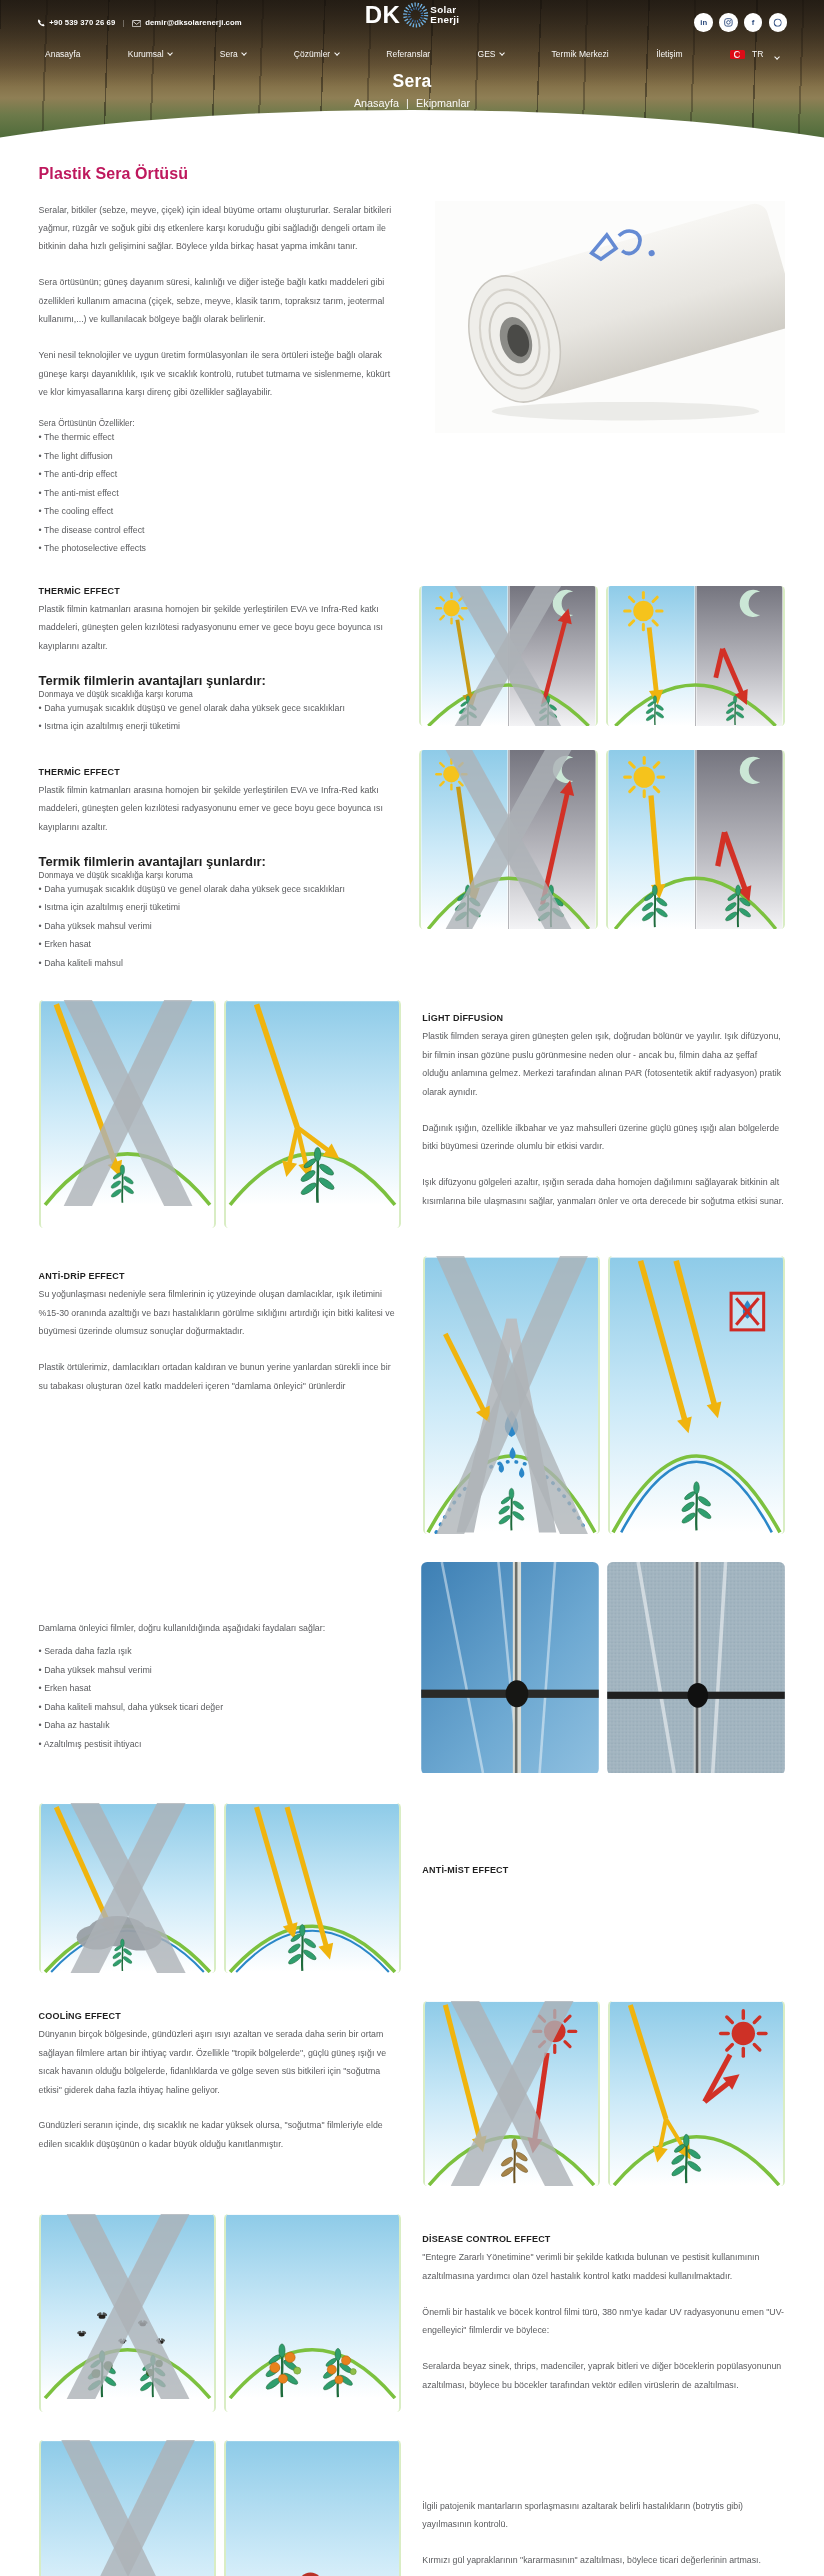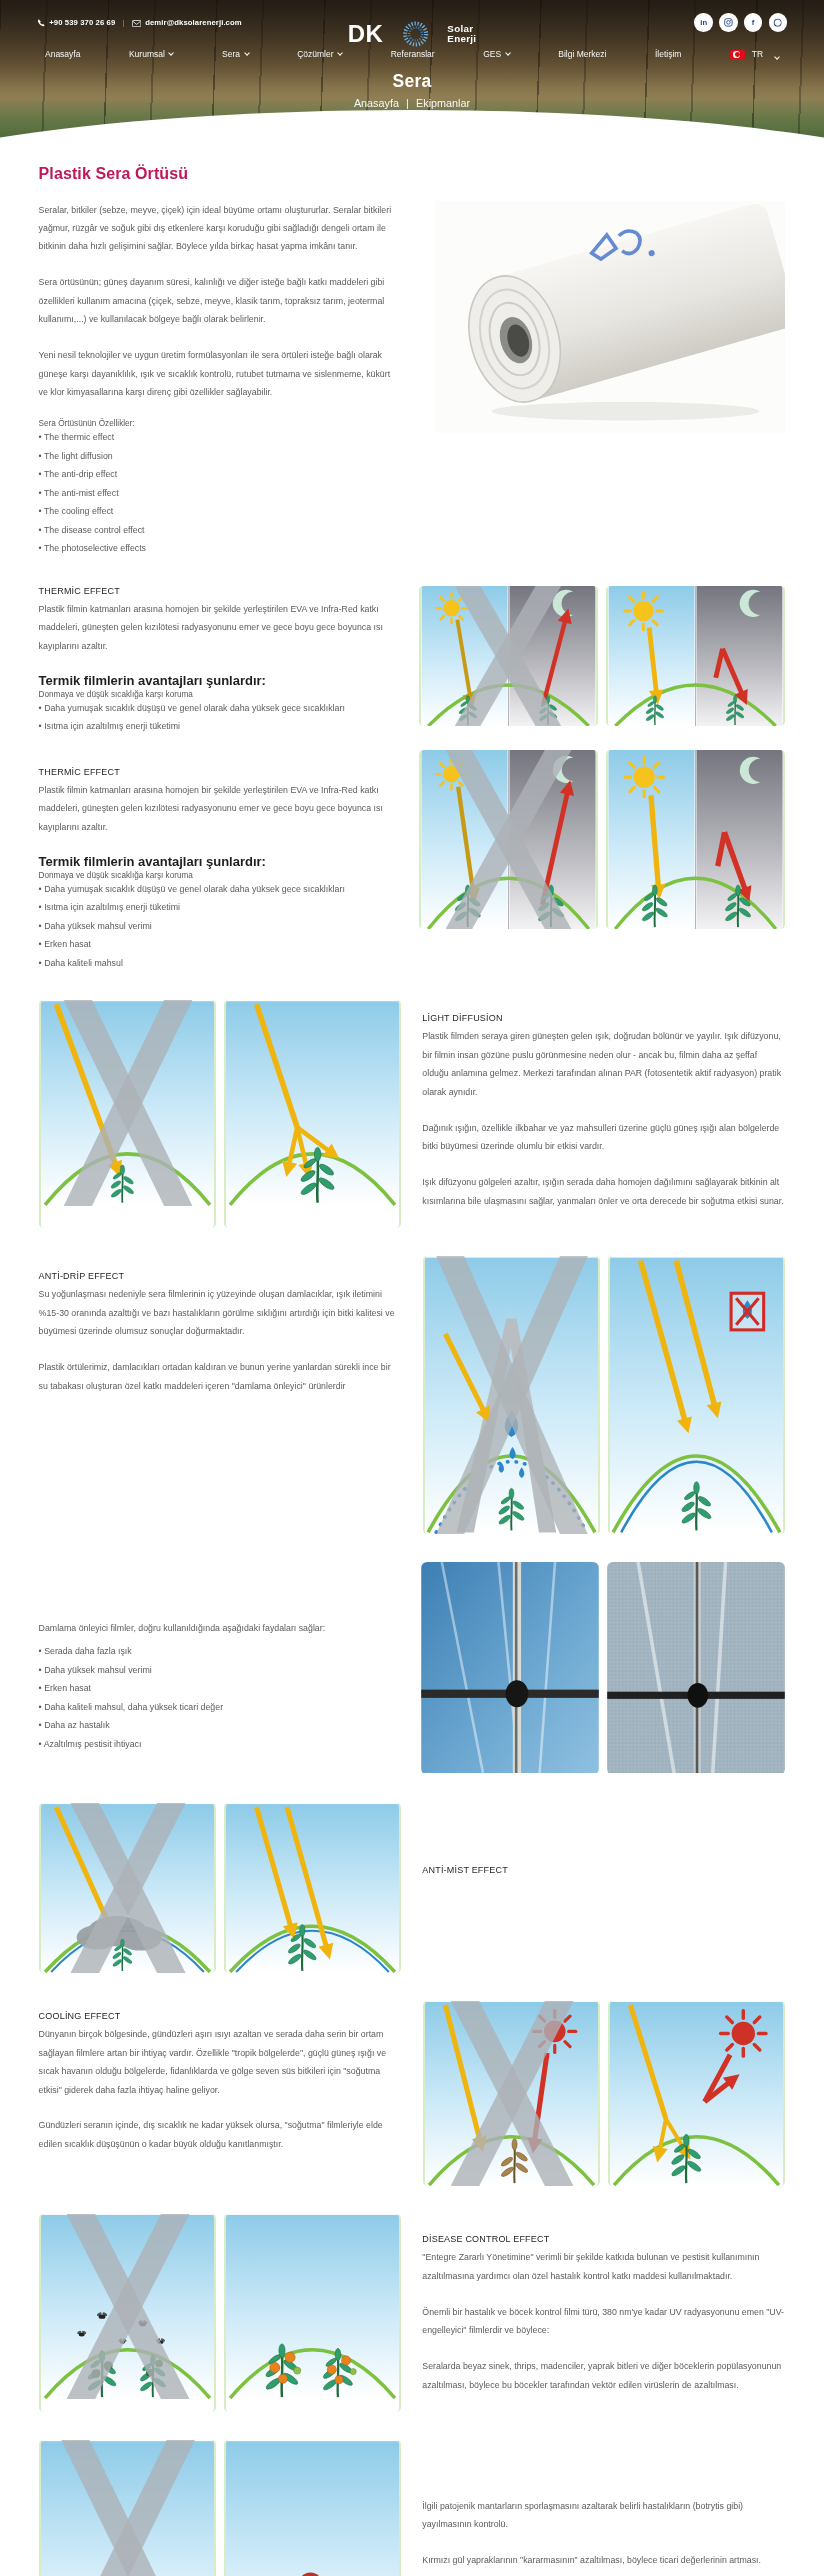--- a/index.html
+++ b/index.html
@@ -11,21 +11,21 @@
   .hero{position:relative;height:140px;overflow:hidden;color:#fff;
     background:
       linear-gradient(180deg, rgba(18,14,10,.55), rgba(18,14,10,.18) 40%, rgba(18,14,10,0) 62%),
       repeating-linear-gradient(92deg, rgba(20,16,10,.45) 0 1.5px, rgba(0,0,0,0) 1.5px 46px, rgba(28,22,14,.32) 46px 48px, rgba(0,0,0,0) 48px 108px),
       linear-gradient(180deg,#3a2f22 0%,#55452e 26%,#6e5a3a 46%,#837048 60%,#8f7f55 70%,#6d7a4a 82%,#4c6a39 100%);}
   .hero-curve{position:absolute;left:50%;transform:translateX(-50%);top:110px;width:1185px;height:196px;background:#fff;border-radius:50%}
   .topbar{display:flex;align-items:center;justify-content:space-between;padding:13.4px 37px 0 37px;position:relative}
   .contact-left{display:flex;align-items:center;gap:7.2px;font-size:7.7px;font-weight:bold;letter-spacing:0.1px}
   .tb-item{display:flex;align-items:flex-end;gap:4.1px}
   .tb-sep{opacity:.45;font-weight:normal}
-  .brand{position:absolute;left:50%;top:19px;transform:translateX(-50%);display:flex;align-items:center;gap:17px}
+  .brand{position:absolute;left:50%;top:0;transform:translateX(-50%);display:flex;align-items:center;gap:0}
   .brand-dk{font-size:24px;font-weight:bold;letter-spacing:0.5px}
   .brand-ring{width:30px;height:30px}
   .brand-txt{font-size:9.8px;line-height:1.02;font-weight:bold;letter-spacing:0.3px}
   .social-row{display:flex;gap:6.2px}
   .soc{width:18.5px;height:18.5px;border-radius:50%;background:#fff;color:#2b4a7e;display:flex;align-items:center;justify-content:center;font-weight:bold;font-size:7.7px}
   .nav{display:flex;align-items:center;justify-content:space-between;padding:0 45px;margin-top:17.5px;font-size:8.5px}
   .nav-item{display:flex;align-items:center;color:#fff;opacity:.96}
   .chev{width:4.1px;height:4.1px;border-right:1.1px solid #fff;border-bottom:1.1px solid #fff;transform:rotate(45deg);display:inline-block;margin-left:4.6px;margin-top:-2.1px}
   .lang{display:flex;align-items:flex-end;gap:7px}
   .flag{width:15px;height:9.8px;background:#e30a17;border-radius:1.5px;position:relative;overflow:hidden}
@@ -33,21 +33,21 @@
   .flag::after{content:"";position:absolute;left:5.4px;top:2.6px;width:4.9px;height:4.9px;border-radius:50%;background:#e30a17}
   .hero-title{position:relative;text-align:center;font-size:17.5px;font-weight:bold;margin-top:11.3px;letter-spacing:0.3px}
   .breadcrumb{position:relative;text-align:center;font-size:10.8px;margin-top:5.2px;opacity:.95;display:flex;justify-content:center;gap:7.2px}
 
   
   .content{width:752px;margin:0 auto;padding:0 2.6px}
   .page-title{color:#be185d;font-size:16px;font-weight:bold;margin:25px 0 17.5px 0;letter-spacing:0.1px}
   p.body, .body li{font-size:8.8px;line-height:2.1;color:#5a5b5e}
   p.body{margin-bottom:17.5px}
   .row{display:grid;grid-template-columns:1fr 1fr;gap:20.6px;margin-bottom:28px}
-  .effect-h{font-size:9px;font-weight:normal;color:#1f1f1f;letter-spacing:0.2px;margin-bottom:4.1px}
+  .effect-h{font-size:9px;font-weight:bold;color:#1f1f1f;letter-spacing:0.2px;margin-bottom:4.1px}
   .sub-h{font-size:13px;font-weight:bold;color:#1f1f1f;margin-bottom:2.1px}
   ul.plain{list-style:none}
   ul.plain li::before{content:"• ";color:#5a5b5e}
   .panelpair{display:flex;gap:8.2px;justify-content:flex-end}
   .panelpair.left{justify-content:flex-start}
   .dpanel{background:#fff;border-left:2.6px solid #d9edc4;border-right:2.6px solid #d9edc4;border-radius:4.6px;overflow:hidden;flex:0 0 auto}
   .dpanel svg{display:block}
   figure{margin:0}
   .rollfig{display:flex;justify-content:flex-end}
 </style>
@@ -231,21 +231,21 @@
           <span class="chev"></span>
         </a>
       <a class="nav-item">
           <span>Referanslar</span>
         </a>
       <a class="nav-item">
           <span>GES</span>
           <span class="chev"></span>
         </a>
       <a class="nav-item">
-          <span>Bilgi Merkezi</span>
+          <span>Termik Merkezi</span>
         </a>
       <a class="nav-item">
           <span>İletişim</span>
         </a>
       <a class="nav-item lang">
         <span class="flag"></span>
         <span>TR</span>
         <span class="chev"></span>
       </a>
     </nav>

